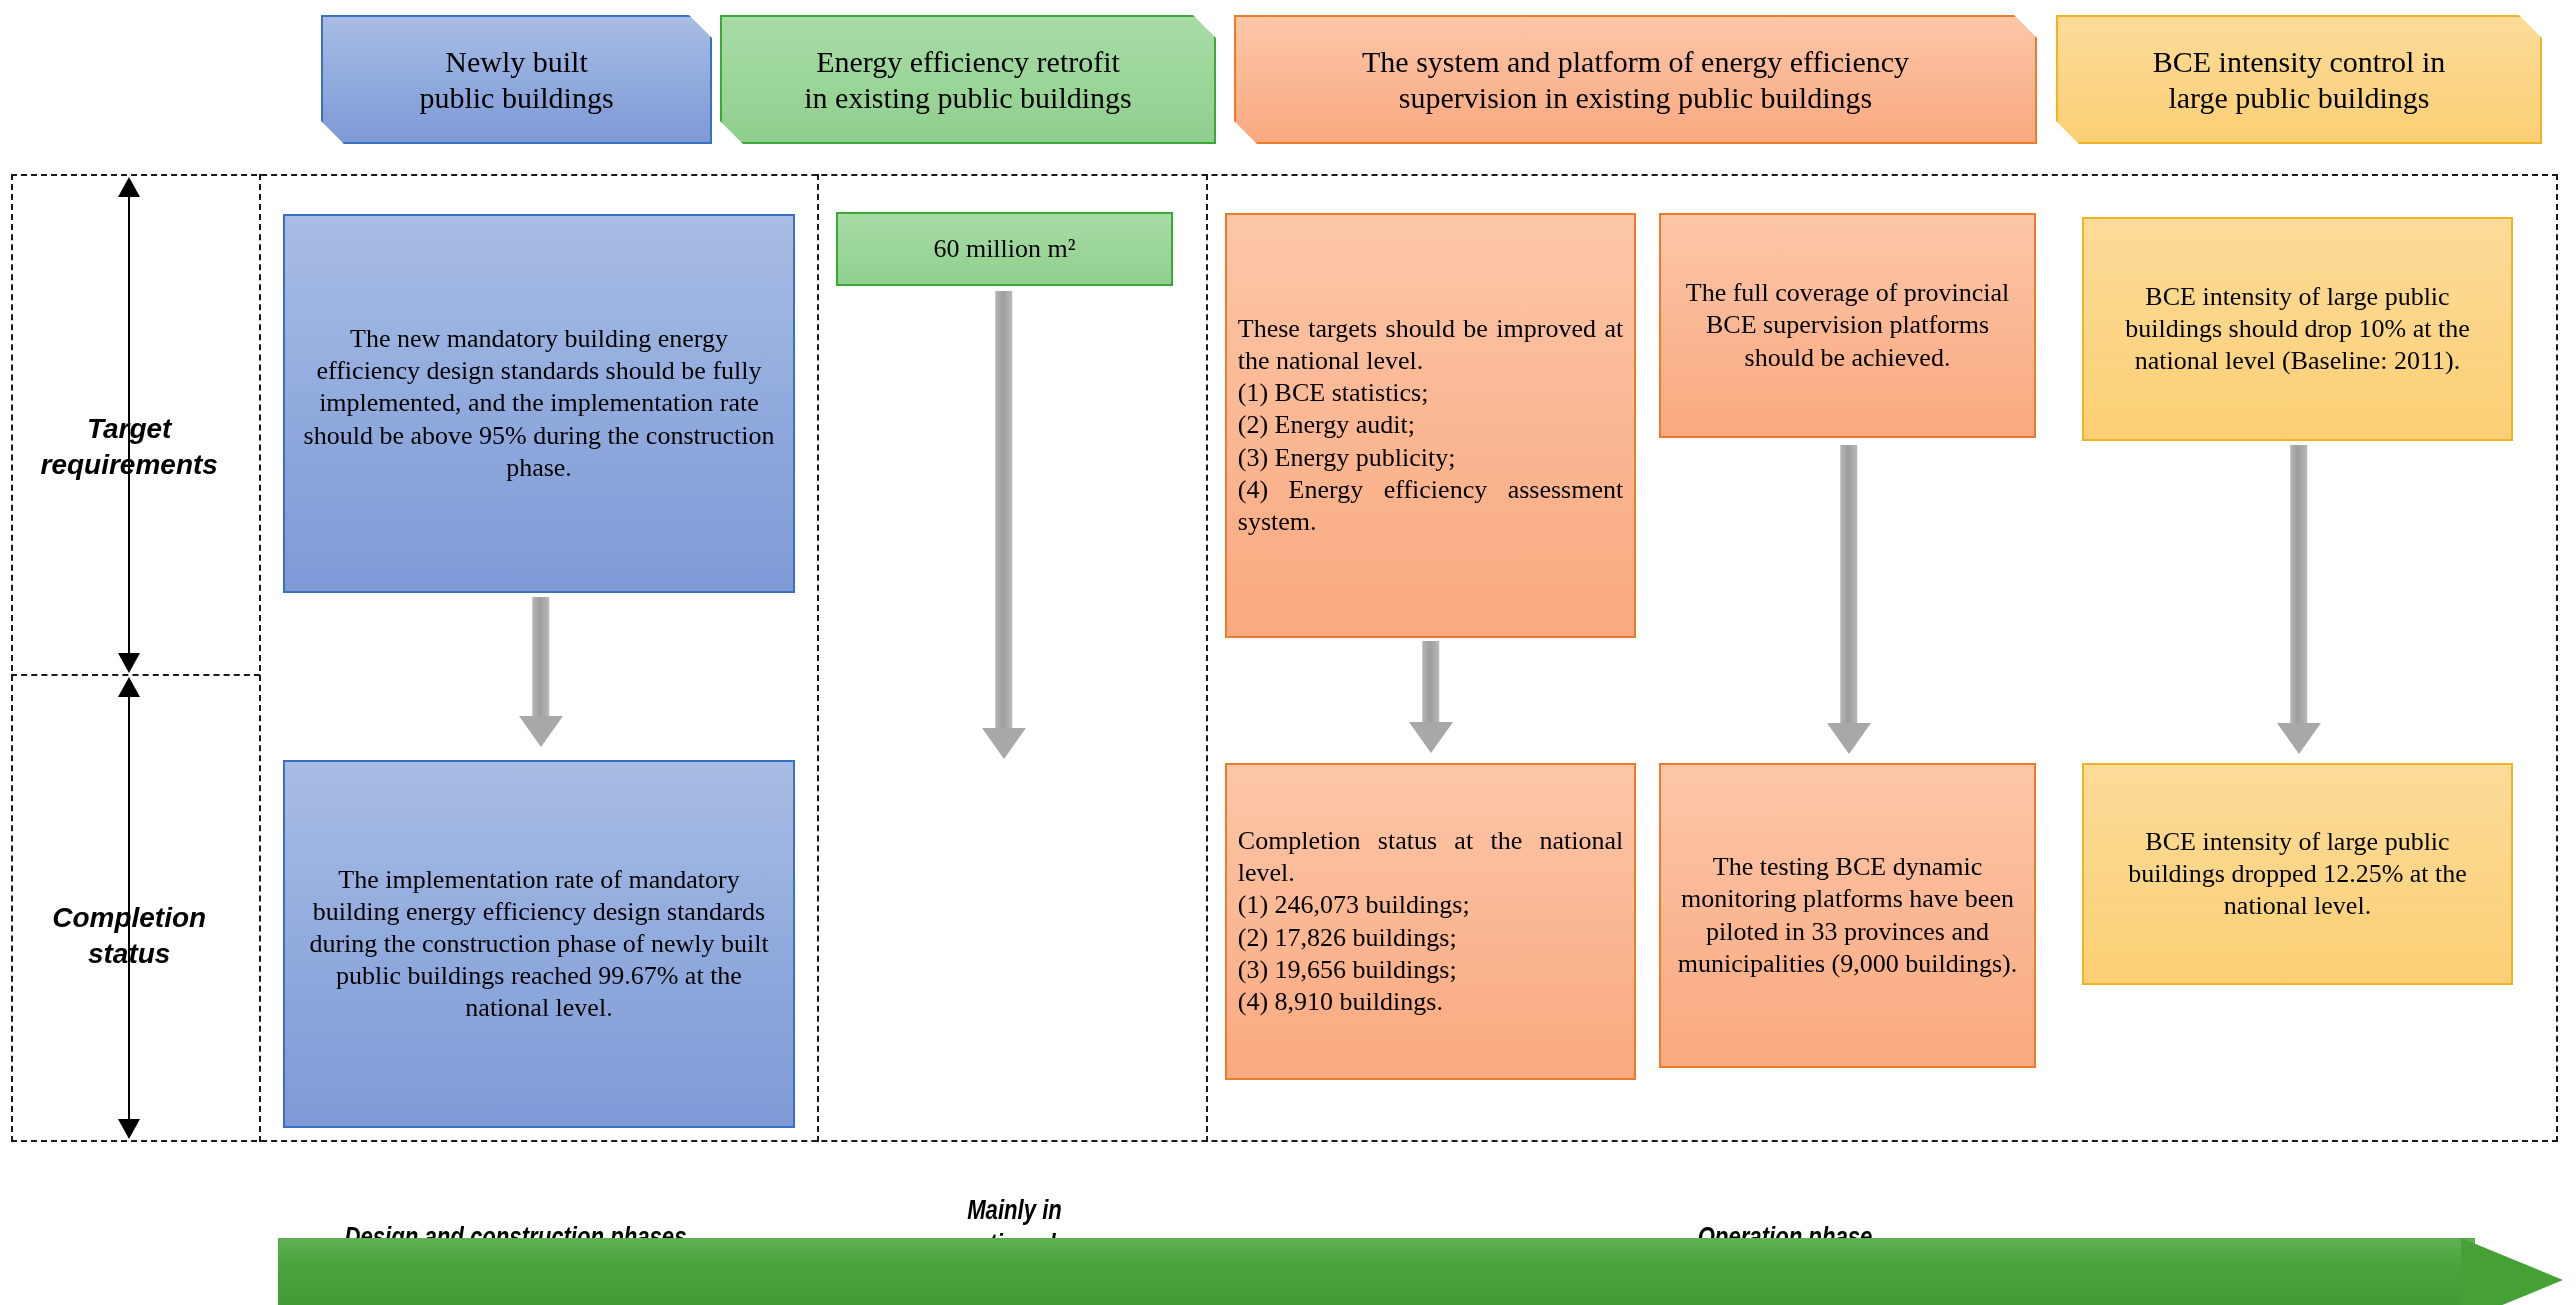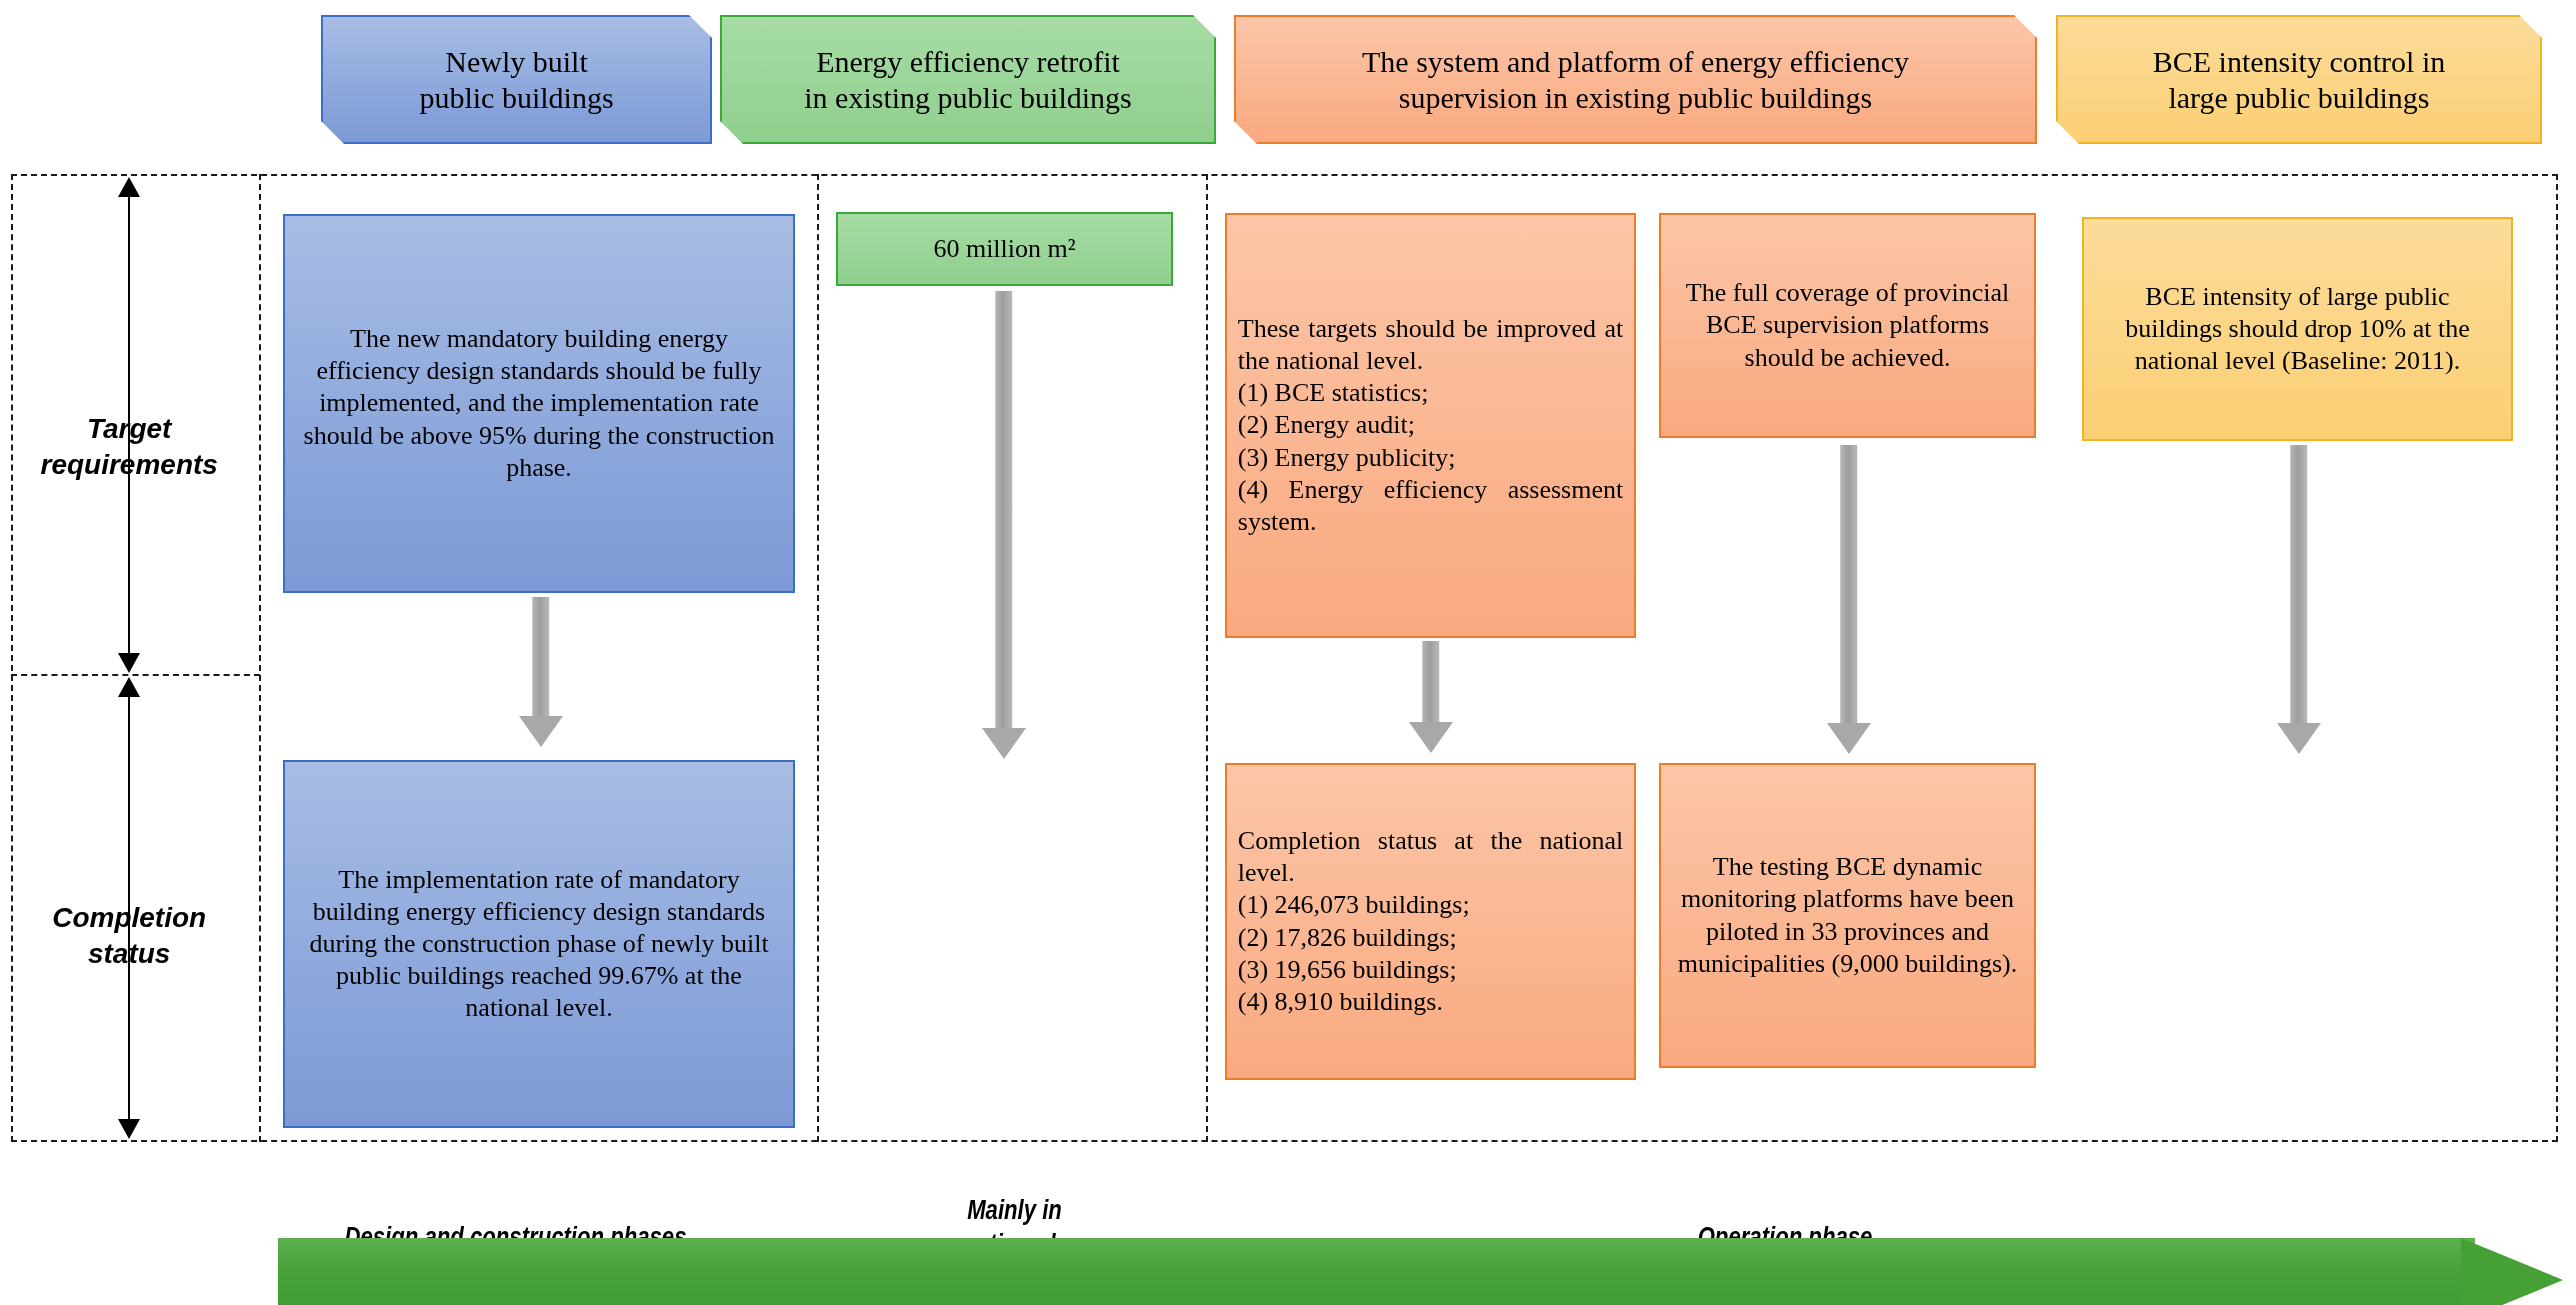--- a/index.html
+++ b/index.html
@@ -250,20 +250,23 @@
 
   <div class="cbox yellow center" style="left:2082px;top:217px;width:431px;height:224px;">
     <span class="ctext">BCE intensity of large public buildings should drop 10% at the national level (Baseline: 2011).</span>
   </div>
 
   <div class="garrow" style="left:2275px;top:445px;width:47px;height:309px;">
     <div class="shaft" style="height:278px;"></div>
     <div class="head"></div>
   </div>
 
+  <div class="cbox yellow center" style="left:2082px;top:763px;width:431px;height:222px;">
+    <span class="ctext">BCE intensity of large public buildings dropped 12.25% at the national level.</span>
+  </div>
 
   <div class="phase-label" style="left:229px;top:1187px;width:573px;">
     <span>Design and construction phases</span>
   </div>
 
   <div class="phase-label" style="left:856px;top:1160px;width:317px;">
     <span>Mainly in
 operation phase</span>
   </div>
 

